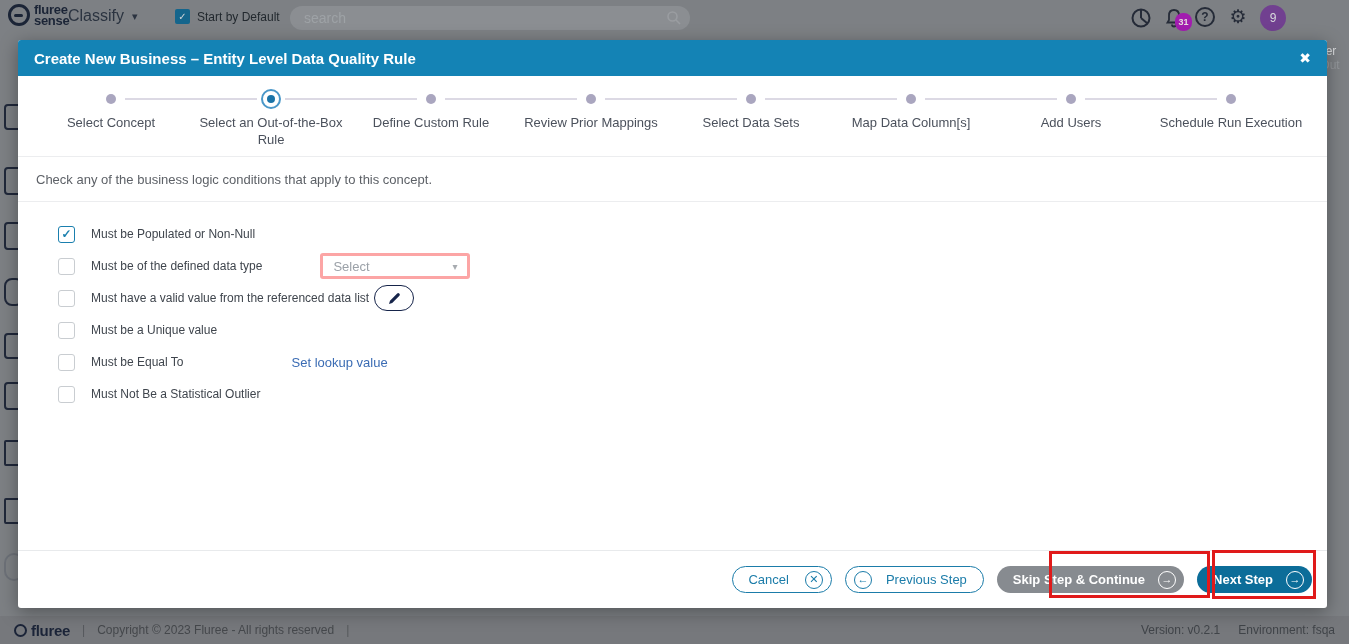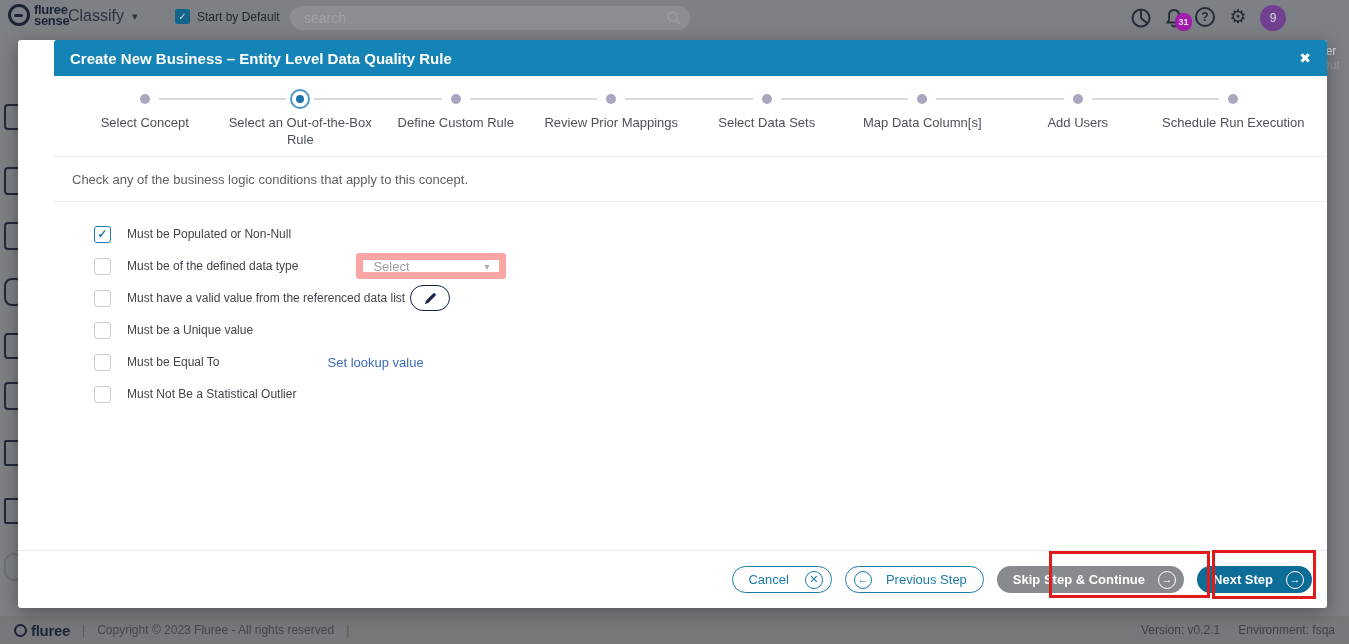--- a/index.html
+++ b/index.html
@@ -28,41 +28,41 @@
   .helpicon { border:2px solid #252b38; border-radius:50%; width:20px; height:20px; display:flex; align-items:center; justify-content:center; font-size:12px; font-weight:bold; color:#252b38; }
   .gearicon { font-size:19px; color:#252b38; line-height:20px; text-align:center; }
   .badge { position:absolute; left:1175px; top:1px; min-width:17px; height:18px; padding:0 3px; background:#a21caf; border-radius:8px; color:#e5dddd; font-size:9px; font-weight:bold; display:flex; align-items:center; justify-content:center; z-index:2;margin-top:12px; }
   .avatar { position:absolute; left:1260px; top:5px; width:26px; height:26px; border-radius:50%; background:#714090; color:#d8dadc; font-size:12px; display:flex; align-items:center; justify-content:center; cursor:pointer; }
   .usercol { position:absolute; left:1293px; top:4px; display:flex; flex-direction:column; line-height:14px;margin-top:40px; }
   .username { font-size:12px; color:#d9dbdd; }
   .signout { font-size:12px; color:#94979b; cursor:pointer; }
   
   .sideicon { position:absolute; left:4px; width:20px; border:2.5px solid #20283a; border-radius:4px; background:transparent; }
   
-  .modal { position:absolute; left:18px; top:40px; width:1309px; height:568px; background:#ffffff; border-radius:3px; z-index:10; box-shadow:0 4px 18px rgba(0,0,0,0.35);padding-left:36px; }
+  .modal { position:absolute; left:18px; top:40px; width:1309px; height:568px; background:#ffffff; border-radius:3px; z-index:10; box-shadow:0 4px 18px rgba(0,0,0,0.35); }
   .modal-header { height:36px; background:#1483b5; display:flex; align-items:center; justify-content:space-between; padding:0 16px; border-radius:3px 3px 0 0; }
   .modal-title { color:#ffffff; font-size:15px; font-weight:bold; }
   .modal-close { color:#ffffff; font-size:14px; cursor:pointer; }
   .stepper { display:flex; padding:12px 16px 8px 13px; }
   .step { width:160px; position:relative; text-align:center; cursor:pointer; }
   .dotrow { position:relative; height:22px; }
   .connector { position:absolute; top:10px; left:calc(-50% + 14px); right:calc(50% + 14px); height:1.5px; background:#dcd9e4; }
   .step:first-child .connector { display:none; }
   .dot { position:absolute; left:50%; top:6px; width:10px; height:10px; margin-left:-5px; border-radius:50%; background:#aaa6bf; }
   .step.active .dot { top:1px; width:20px; height:20px; margin-left:-10px; background:#fff; border:2px solid #4a97c8; }
   .step.active .dot::after { content:''; position:absolute; left:4px; top:4px; width:8px; height:8px; border-radius:50%; background:#1b74a8; }
   .step-label { margin-top:4px; font-size:13px; line-height:17px; color:#4b515c; padding:0 6px; }
   .hr { height:1px; background:#ecedef; }
   .instruction { padding:15px 18px 14px 18px; font-size:13px; color:#5d6167; }
   .conditions { padding:16px 0 0 40px; }
   .cond-row { height:32px; display:flex; align-items:center; }
   .checkbox { width:17px; height:17px; border:1.5px solid #c9cdd1; border-radius:3px; background:#fff; cursor:pointer; display:flex; align-items:center; justify-content:center; flex:0 0 auto; }
   .checkbox.checked { border-color:#1a7fae; color:#1a7fae; font-size:12px; font-weight:bold; }
   .cond-label { margin-left:16px; font-size:12px; color:#3f454d; }
-  .selectbox { margin-left:58px; width:150px; height:26px; border:7px solid #fca5a5; border-radius:3px; display:flex; align-items:center; justify-content:space-between; padding:0 10px; cursor:pointer; }
+  .selectbox { margin-left:58px; width:150px; height:26px; border:3px solid #fca5a5; border-radius:3px; display:flex; align-items:center; justify-content:space-between; padding:0 10px; cursor:pointer; }
   .selectbox .val { font-size:13px; color:#9ba1a8; }
   .selectbox .caret { font-size:10px; color:#a7abb0; }
   .editpill { margin-left:5px; width:40px; height:26px; border:1.5px solid #16244a; border-radius:13px; display:flex; align-items:center; justify-content:center; cursor:pointer; background:#fff; }
   .lookup-link { margin-left:108px; font-size:13px; color:#3b6cb4; cursor:pointer; }
   .modal-footer { position:absolute; bottom:0; left:0; right:0; height:58px; border-top:1px solid #e8eaec; display:flex; align-items:center; justify-content:flex-end; gap:13px; padding-right:15px; }
   .btn { height:27px; border-radius:14px; display:flex; align-items:center; font-size:13px; cursor:pointer; white-space:nowrap; }
   .btn .circle { width:18px; height:18px; border-radius:50%; border:1.5px solid currentColor; display:flex; align-items:center; justify-content:center; font-size:11px; line-height:1; flex:0 0 auto; }
   .btn-outline { border:1.5px solid #1b7ca9; color:#1b7ca9; background:#fff; }
   .btn-cancel { padding:0 8px 0 15px; gap:16px; }
   .btn-prev { padding:0 16px 0 8px; gap:14px; }

